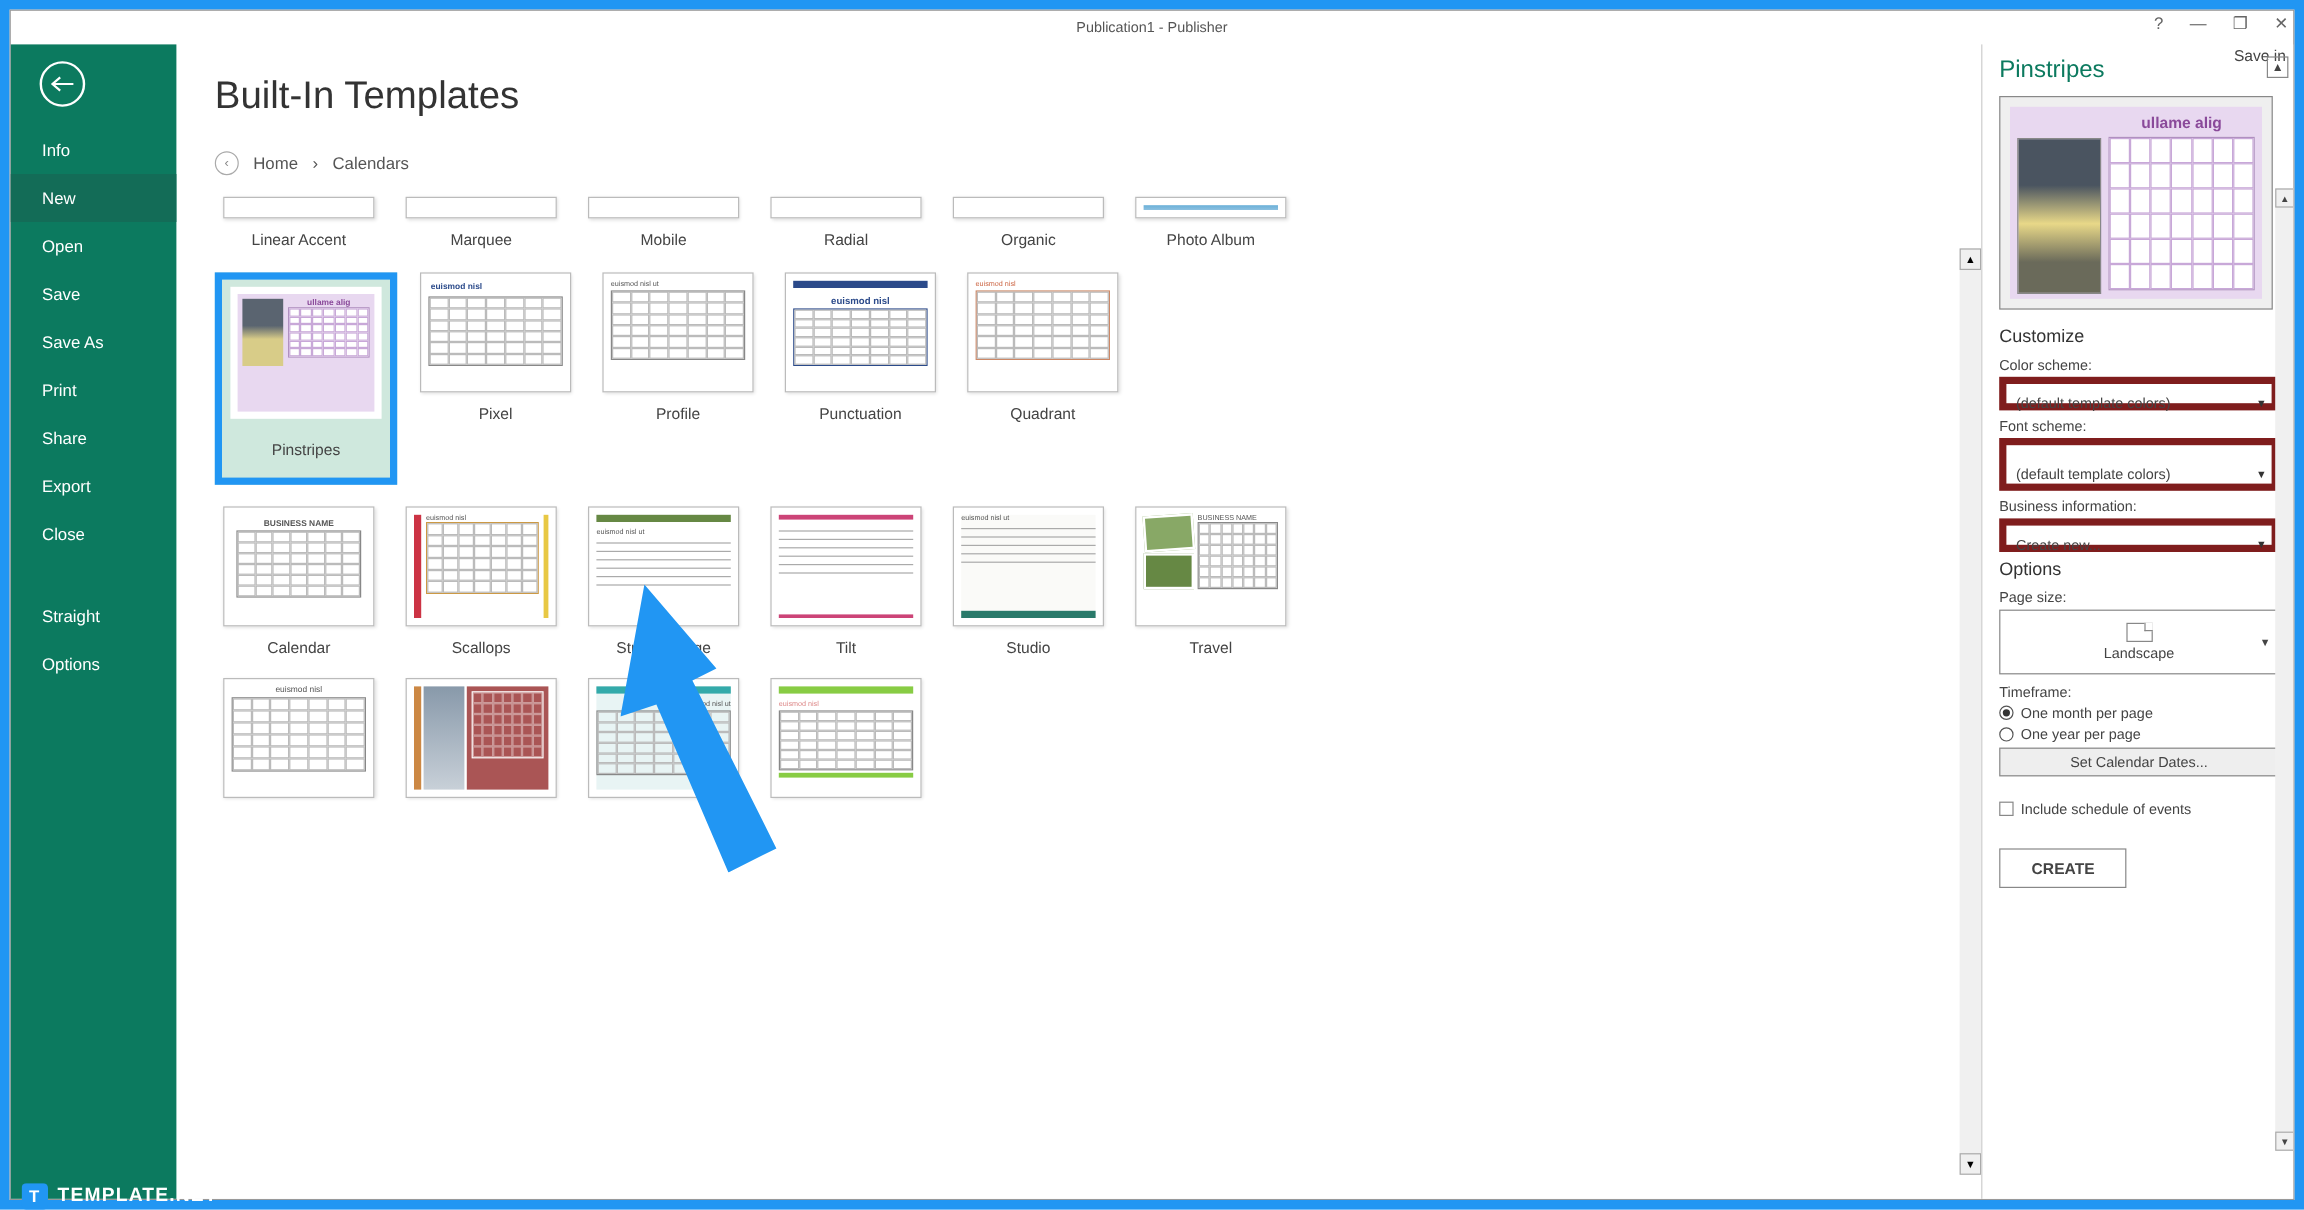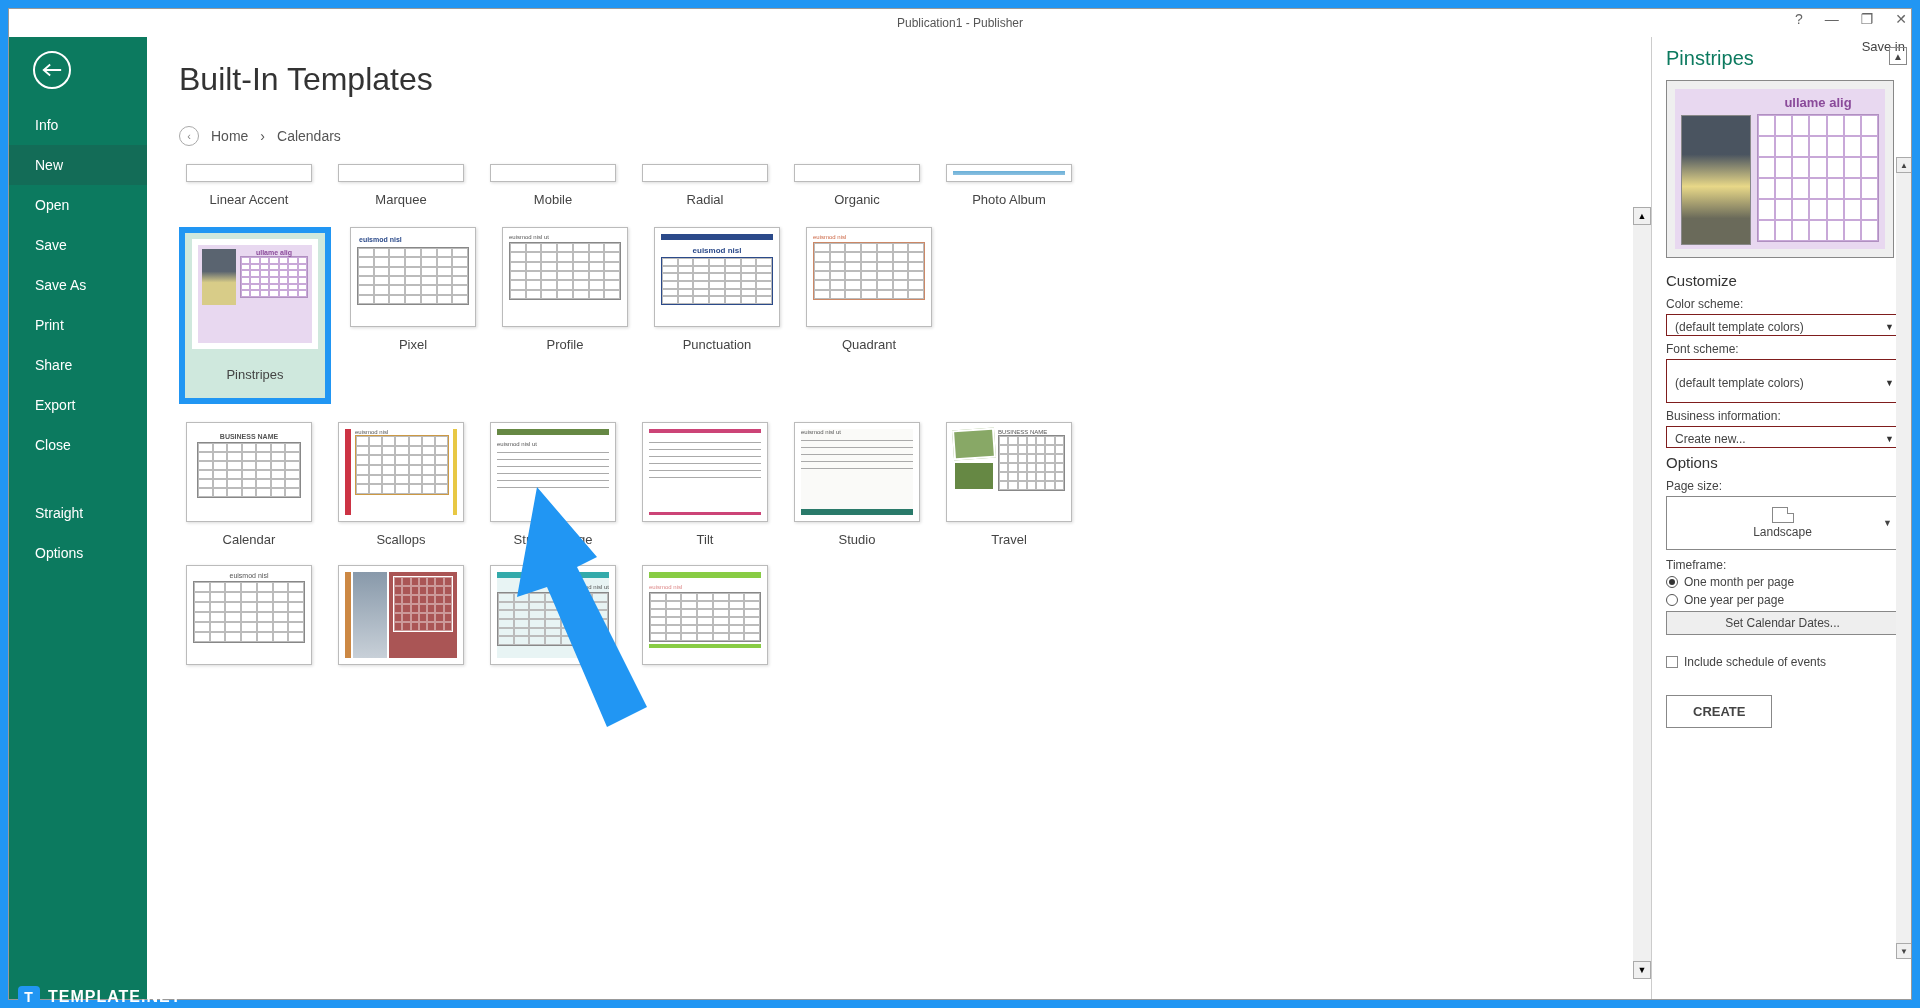--- a/index.html
+++ b/index.html
@@ -56,21 +56,21 @@
 .preview-box { width: 228px; height: 178px; border: 1px solid #888; background: #efefef; padding: 8px; margin-bottom: 14px; }
 .preview-inner { width: 100%; height: 100%; background: #e8d8f0; padding: 6px; display: flex; gap: 6px; }
 .preview-inner .photo { width: 70px; height: 130px; margin-top: 20px; background: linear-gradient(#4a5460 30%, #e8d888 55%, #6a6a5a 80%); border: 1px solid #888; }
 .preview-inner .cal { flex: 1; }
 .preview-inner .cal-title { text-align: center; font-size: 13px; color: #8a4a9a; font-weight: bold; margin-bottom: 4px; }
 .preview-inner .preview-grid { display: grid; grid-template-columns: repeat(7,1fr); grid-template-rows: repeat(6,1fr); width: 100%; height: 128px; border: 1px solid #b090c0; background: #fff; }
 .preview-inner .preview-grid div { border: 0.5px solid #c8a8d8; }
 
 .section-heading { font-size: 15px; color: #333; margin: 6px 0 8px; }
 .field-label { font-size: 12px; margin-bottom: 3px; }
-.select-box { width: 100%; border: 1px solid #7f1d1d; height: 22px; display: flex; align-items: center; justify-content: space-between; padding: 4px 4px 0 8px; font-size: 12px; margin-bottom: 6px; background: #fff; }
+.select-box { width: 100%; border: 6px solid #7f1d1d; height: 22px; display: flex; align-items: center; justify-content: space-between; padding: 16px 4px 0 8px; font-size: 12px; margin-bottom: 6px; background: #fff; }
 .select-box.tall { height: 44px; align-items: center; }
 .select-box .caret { font-size: 9px; color: #333; }
 .page-size-box { width: 100%; height: 54px; border: 1px solid #888; display: flex; flex-direction: column; align-items: center; justify-content: center; gap: 2px; position: relative; margin-bottom: 8px; }
 .page-size-box .caret { position: absolute; right: 6px; top: 50%; transform: translateY(-50%); font-size: 9px; }
 .page-icon { width: 22px; height: 16px; border: 1px solid #888; position: relative; }
 .page-icon::after { content: ''; position: absolute; right: -1px; top: -1px; width: 6px; height: 6px; background: #fff; border-left: 1px solid #888; border-bottom: 1px solid #888; }
 .radio-row { display: flex; align-items: center; gap: 6px; font-size: 12px; margin-bottom: 4px; }
 .radio-dot { width: 12px; height: 12px; border: 1px solid #555; border-radius: 50%; display: flex; align-items: center; justify-content: center; }
 .radio-dot.checked::after { content: ''; width: 6px; height: 6px; background: #333; border-radius: 50%; }
 .btn-gray { width: 100%; border: 1px solid #888; background: #eee; padding: 4px; font-size: 12px; text-align: center; margin: 4px 0; }

